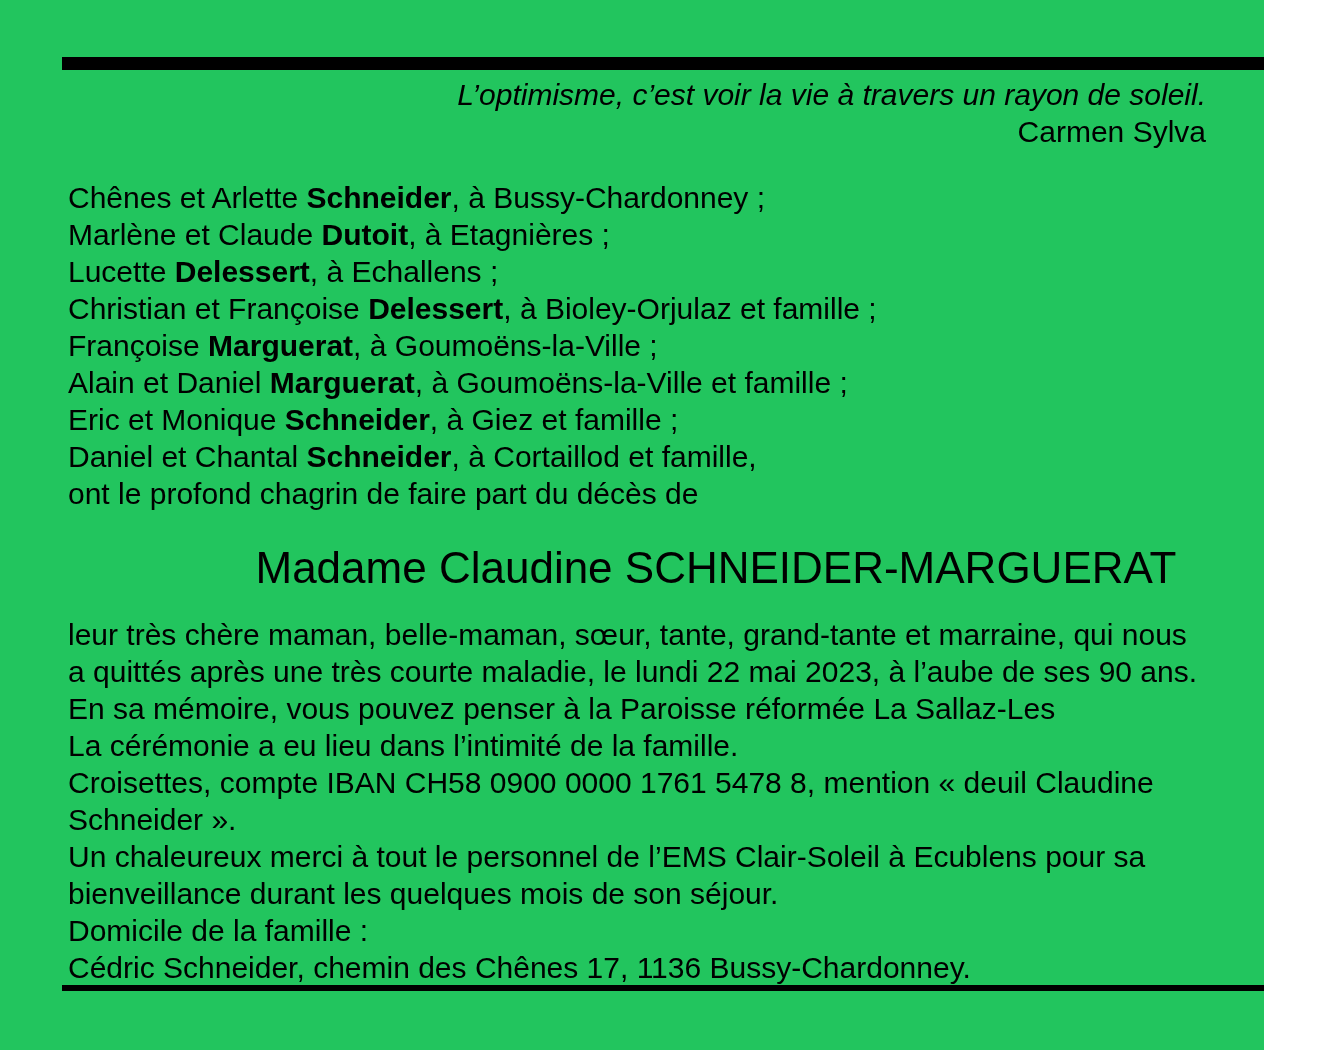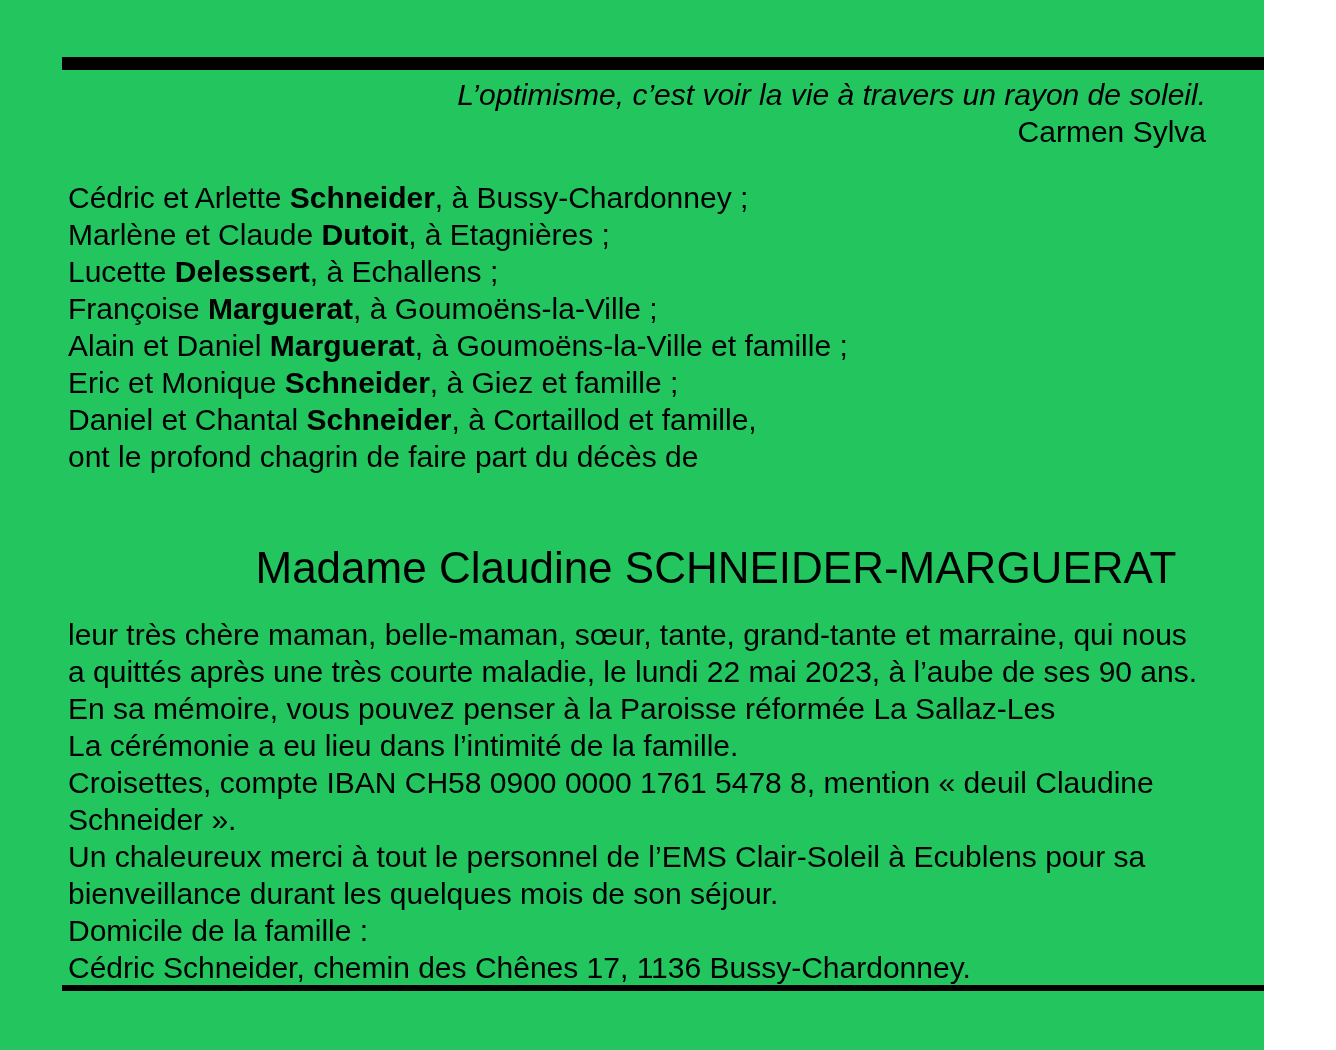--- a/index.html
+++ b/index.html
@@ -73,23 +73,24 @@
 <div class="page">
 
   <div class="rule rule-top"></div>
 
   <div class="epigraph">
     <div class="quote">L’optimisme, c’est voir la vie à travers un rayon de soleil.</div>
     <div class="attribution">Carmen Sylva</div>
   </div>
 
   <div class="announcers">
-    <div><span>Cédric et Arlette </span><span class="surname">Schneider</span><span>, à Bussy-Chardonney ;</span></div>
+    <div><span>Chênes et Arlette </span><span class="surname">Schneider</span><span>, à Bussy-Chardonney ;</span></div>
     <div><span>Marlène et Claude </span><span class="surname">Dutoit</span><span>, à Etagnières ;</span></div>
     <div><span>Lucette </span><span class="surname">Delessert</span><span>, à Echallens ;</span></div>
+    <div><span>Christian et Françoise </span><span class="surname">Delessert</span><span>, à Bioley-Orjulaz et famille ;</span></div>
     <div><span>Françoise </span><span class="surname">Marguerat</span><span>, à Goumoëns-la-Ville ;</span></div>
     <div><span>Alain et Daniel </span><span class="surname">Marguerat</span><span>, à Goumoëns-la-Ville et famille ;</span></div>
     <div><span>Eric et Monique </span><span class="surname">Schneider</span><span>, à Giez et famille ;</span></div>
     <div><span>Daniel et Chantal </span><span class="surname">Schneider</span><span>, à Cortaillod et famille,</span></div>
     <div><span>ont le profond chagrin de faire part du décès de</span><span class="surname"></span><span></span></div>
   </div>
 
   <div class="deceased-title">Madame Claudine SCHNEIDER-MARGUERAT</div>
 
   <div class="body-text">

